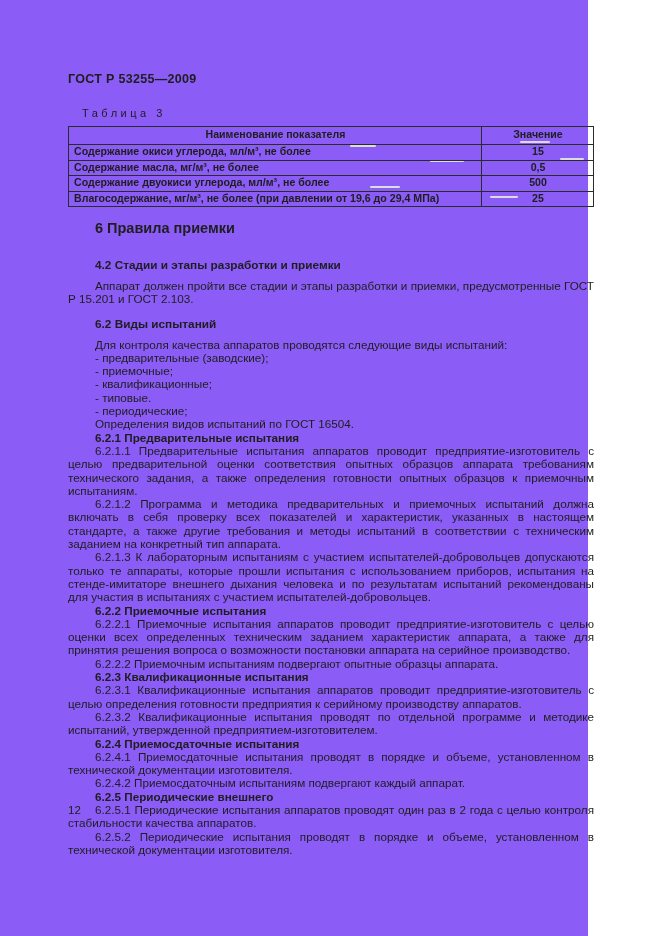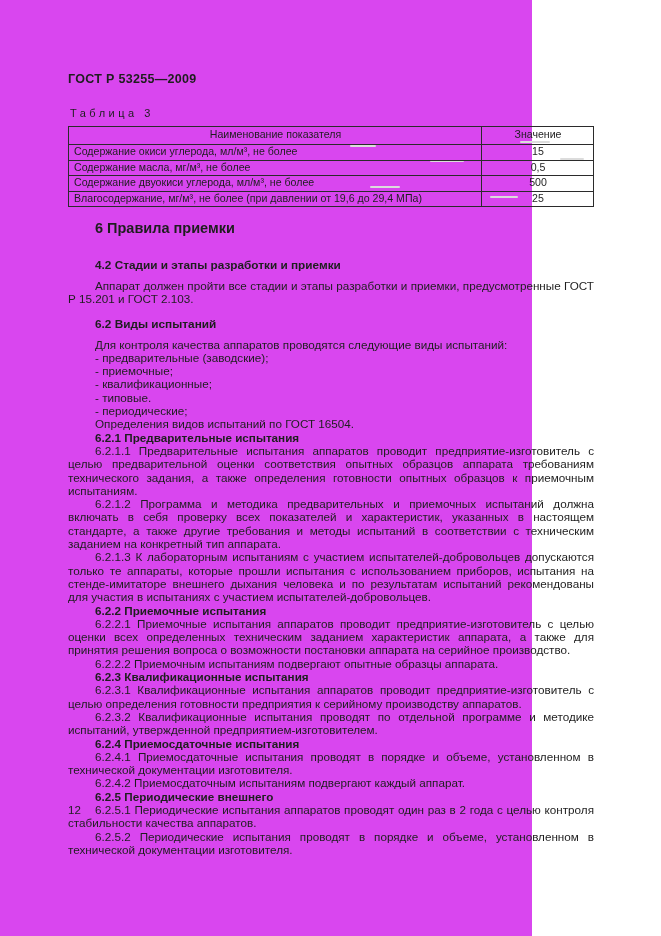--- a/index.html
+++ b/index.html
@@ -7,51 +7,51 @@
     width: 661px; height: 936px;
     background: #ffffff;
     font-family: "Liberation Sans", sans-serif;
     color: #1e1e1e;
     position: relative;
     overflow: hidden;
   }
   .page {
     position: absolute;
     left: 0; top: 0;
-    width: 532px; height: 936px;
-    background: #d946ef;
+    width: 588px; height: 936px;
+    background: #8b5cf6;
   }
   .content {
     position: absolute;
     left: 68px; top: 72px;
     width: 526px;
   }
   .doc-header {
     font-size: 12.5px;
     font-weight: bold;
     letter-spacing: 0.3px;
     margin: 0 0 21px 0;
   }
   .table-caption {
     font-size: 11px;
     letter-spacing: 3.5px;
-    margin: 0 0 7px 2px;
+    margin: 0 0 7px 14px;
   }
   table.t3 {
     width: 100%;
     border-collapse: collapse;
     table-layout: fixed;
     font-size: 10.6px;
     margin-bottom: 13px;
   }
   table.t3 th, table.t3 td {
     border: 1px solid #2b2b2b;
     padding: 1px 4px 2px 5px;
     line-height: 11.5px;
-    font-weight: normal;
+    font-weight: bold;
     vertical-align: middle;
   }
   table.t3 th { text-align: center; height: 14px; }
   table.t3 td.name { text-align: left; }
   table.t3 td.value { text-align: center; }
   .col-value { width: 112px; }
   .h1 {
     font-size: 14.5px;
     font-weight: bold;
     margin: 0 0 22px 27px;

